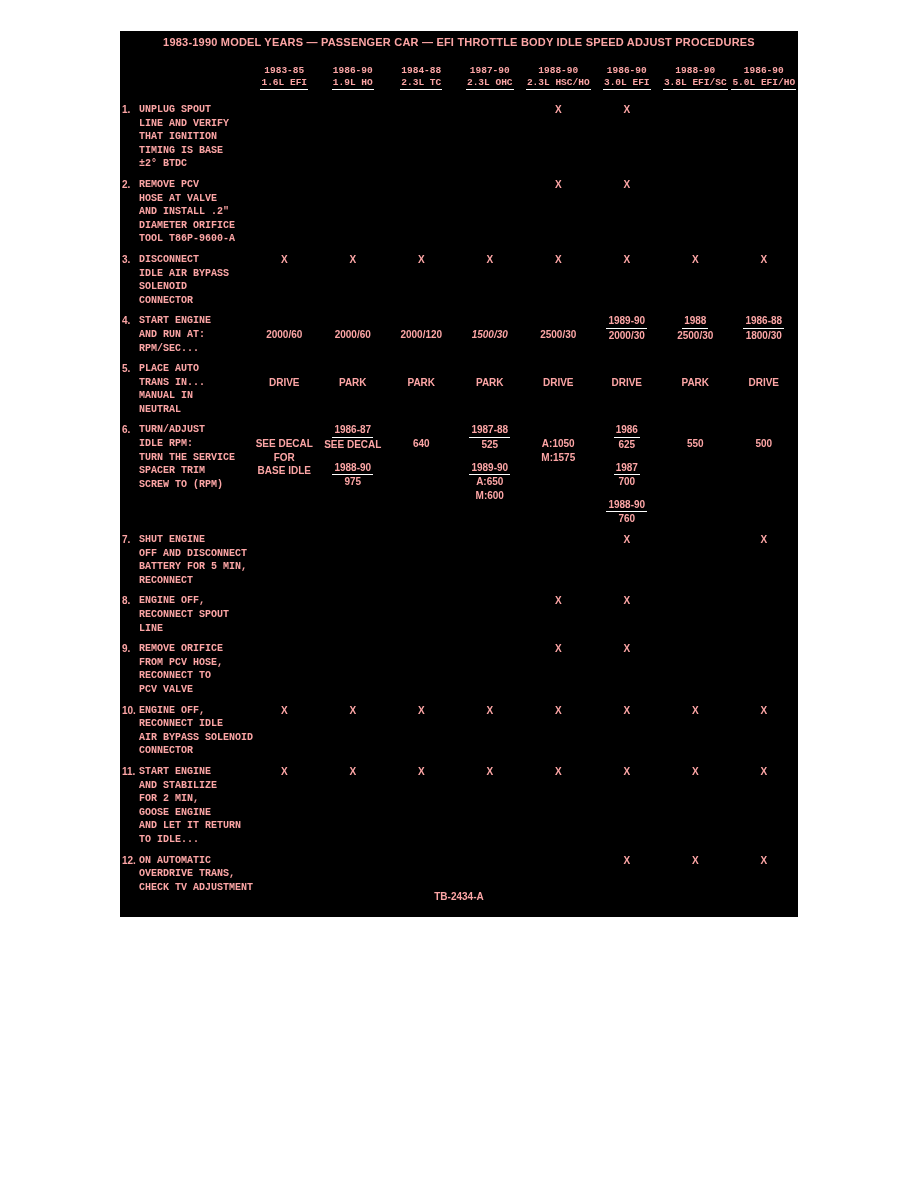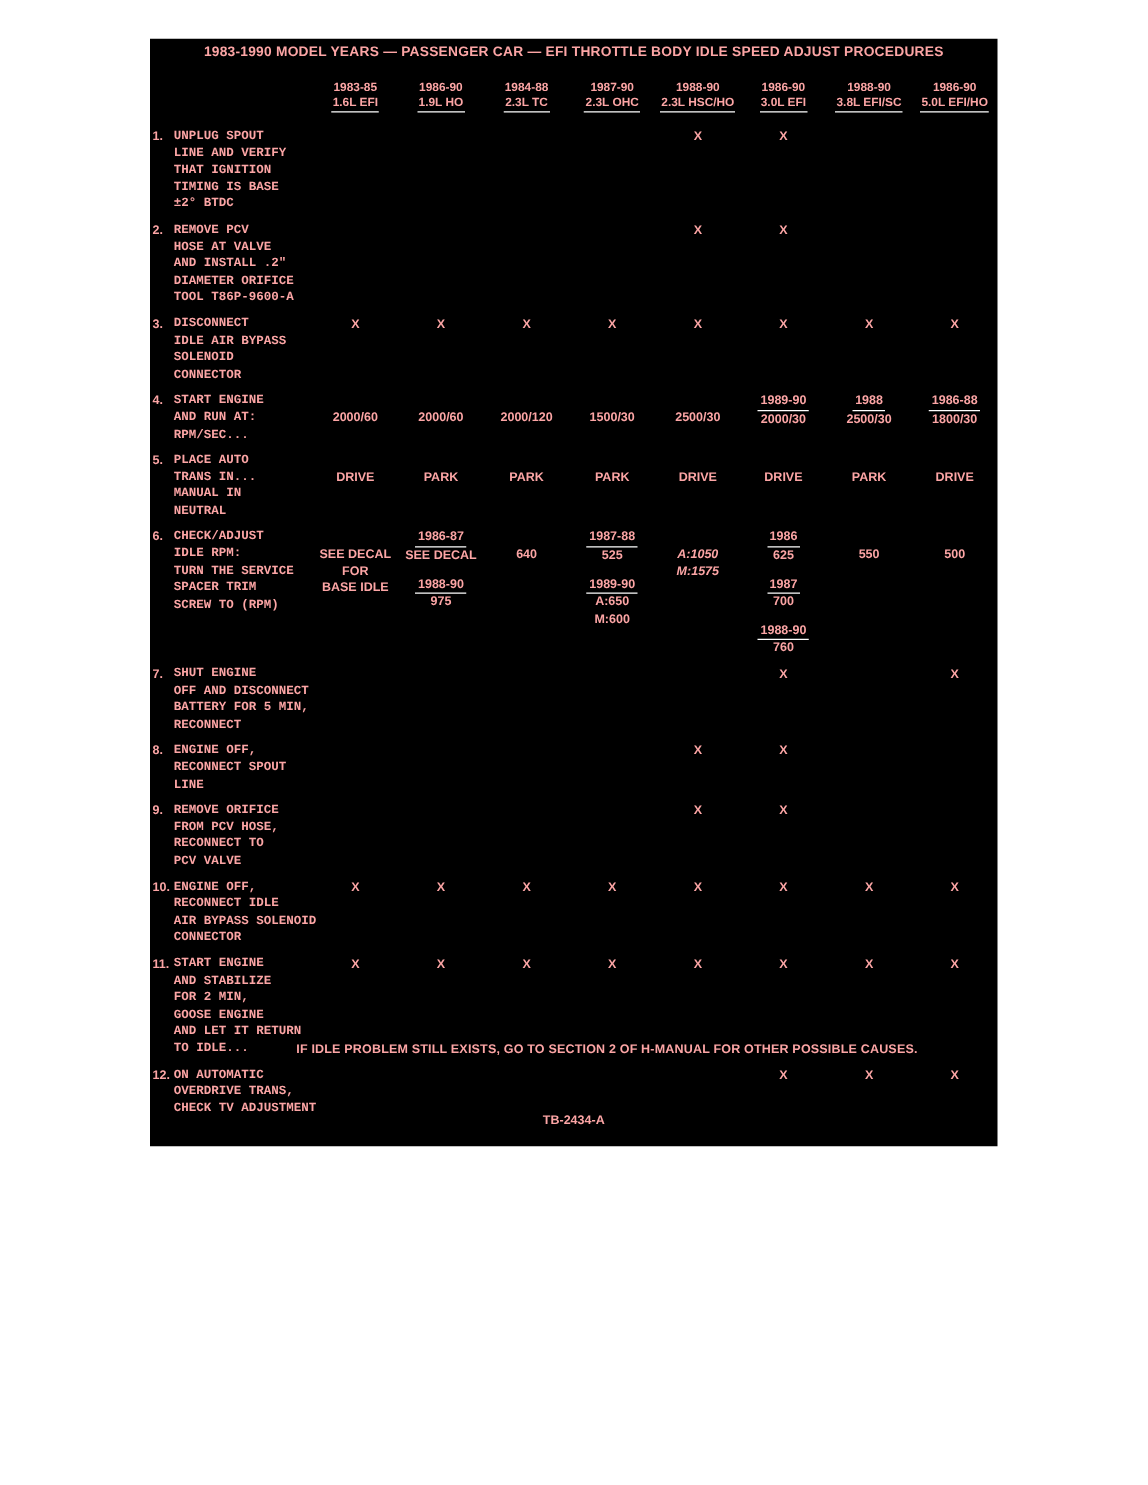--- a/index.html
+++ b/index.html
@@ -21,21 +21,21 @@
     font-size:11px;
     margin-top:5px;
     letter-spacing:0.2px;
     white-space:nowrap;
   }
   .grid {
     display:grid;
     grid-template-columns:130px repeat(8, 68.5px);
   }
   .hrow { margin-top:17px; }
-  .hcell { text-align:center; font-size:9.5px; line-height:11.5px; }
+  .hcell { text-align:center; font-size:9.5px; line-height:11.5px;font-family:Liberation Mono, monospace; }
   .hblock {
     display:inline-block;
     border-bottom:1.5px solid #ffffff;
     padding:0 1px 1px 1px;
     white-space:nowrap;
   }
   .rows { margin-top:13px; }
   .row { position:relative; margin-bottom:7px; }
   .lab { display:flex; font-size:10px; line-height:13.6px; }
   .num { width:17px; flex:none; padding-left:2px; }
@@ -196,21 +196,21 @@
             <div class="seg" style="padding-top: 13.6px;">
               <div class="ln">2000/60</div>
             </div>
           </div>
           <div class="cell">
             <div class="seg" style="padding-top: 13.6px;">
               <div class="ln">2000/120</div>
             </div>
           </div>
           <div class="cell">
-            <div class="seg" style="padding-top: 13.6px;">
+            <div class="seg" style="padding-top: 13.6px; font-style: italic;">
               <div class="ln">1500/30</div>
             </div>
           </div>
           <div class="cell">
             <div class="seg" style="padding-top: 13.6px;">
               <div class="ln">2500/30</div>
             </div>
           </div>
           <div class="cell">
             <div class="seg">
@@ -279,21 +279,21 @@
           <div class="cell">
             <div class="seg" style="padding-top: 13.6px;">
               <div class="ln">DRIVE</div>
             </div>
           </div>
         </div>
         <div class="grid row">
           <div class="lab">
             <span class="num">6.</span>
             <div class="steps">
-              <div class="ln">CHECK/ADJUST</div>
+              <div class="ln">TURN/ADJUST</div>
               <div class="ln">IDLE RPM:</div>
               <div class="ln">TURN THE SERVICE</div>
               <div class="ln">SPACER TRIM</div>
               <div class="ln">SCREW TO (RPM)</div>
             </div>
           </div>
           <div class="cell">
             <div class="seg" style="padding-top: 13.6px;">
               <div class="ln">SEE DECAL</div>
               <div class="ln">FOR</div>
@@ -320,21 +320,21 @@
               <div><span class="yr">1987-88</span></div>
               <div class="ln">525</div>
             </div>
             <div class="seg gap">
               <div><span class="yr">1989-90</span></div>
               <div class="ln">A:650</div>
               <div class="ln">M:600</div>
             </div>
           </div>
           <div class="cell">
-            <div class="seg" style="padding-top: 13.6px; font-style: italic;">
+            <div class="seg" style="padding-top: 13.6px;">
               <div class="ln">A:1050</div>
               <div class="ln">M:1575</div>
             </div>
           </div>
           <div class="cell">
             <div class="seg">
               <div><span class="yr">1986</span></div>
               <div class="ln">625</div>
             </div>
             <div class="seg gap">
@@ -533,21 +533,20 @@
           <div class="cell">
             <div class="seg">
               <div class="ln">X</div>
             </div>
           </div>
           <div class="cell">
             <div class="seg">
               <div class="ln">X</div>
             </div>
           </div>
-          <div class="rownote">IF IDLE PROBLEM STILL EXISTS, GO TO SECTION 2 OF H-MANUAL FOR OTHER POSSIBLE CAUSES.</div>
         </div>
         <div class="grid row">
           <div class="lab">
             <span class="num">12.</span>
             <div class="steps">
               <div class="ln">ON AUTOMATIC</div>
               <div class="ln">OVERDRIVE TRANS,</div>
               <div class="ln">CHECK TV ADJUSTMENT</div>
             </div>
           </div>

